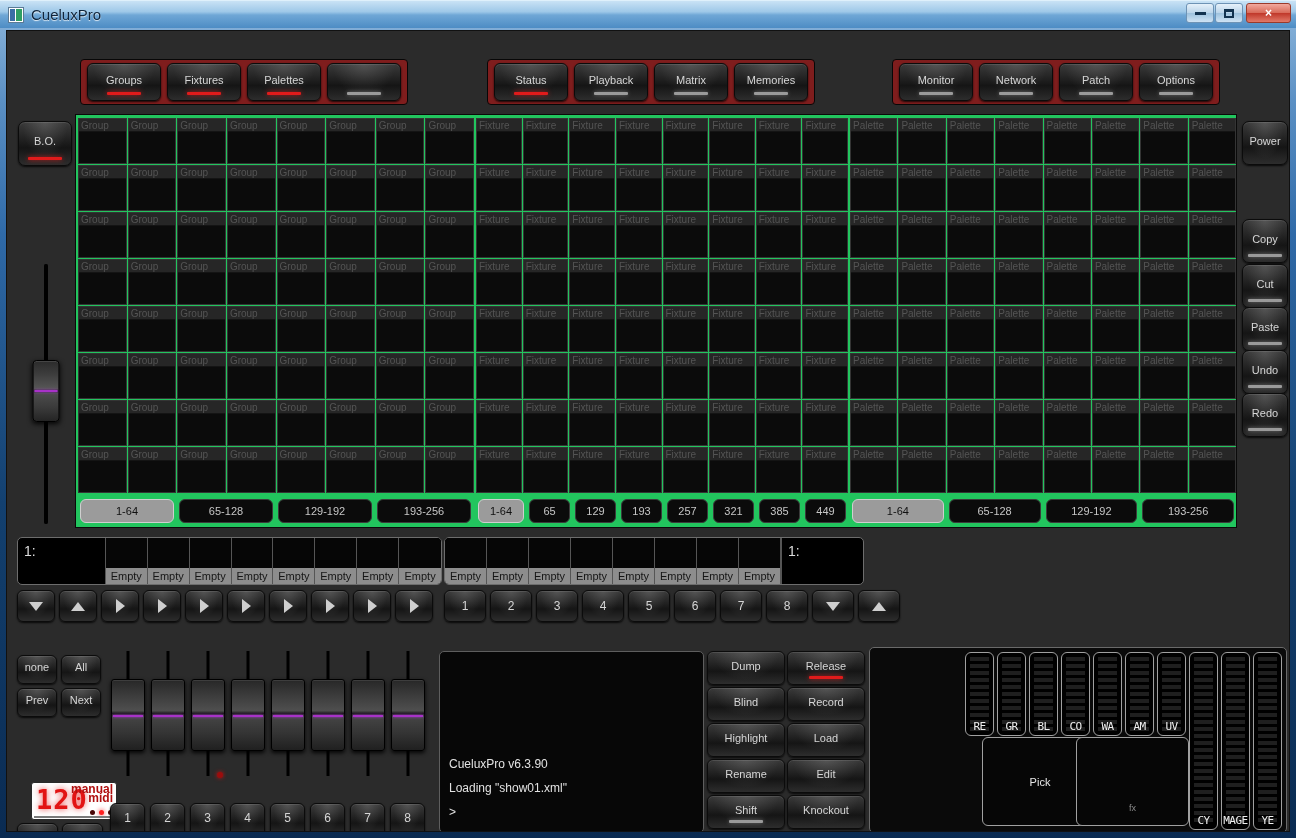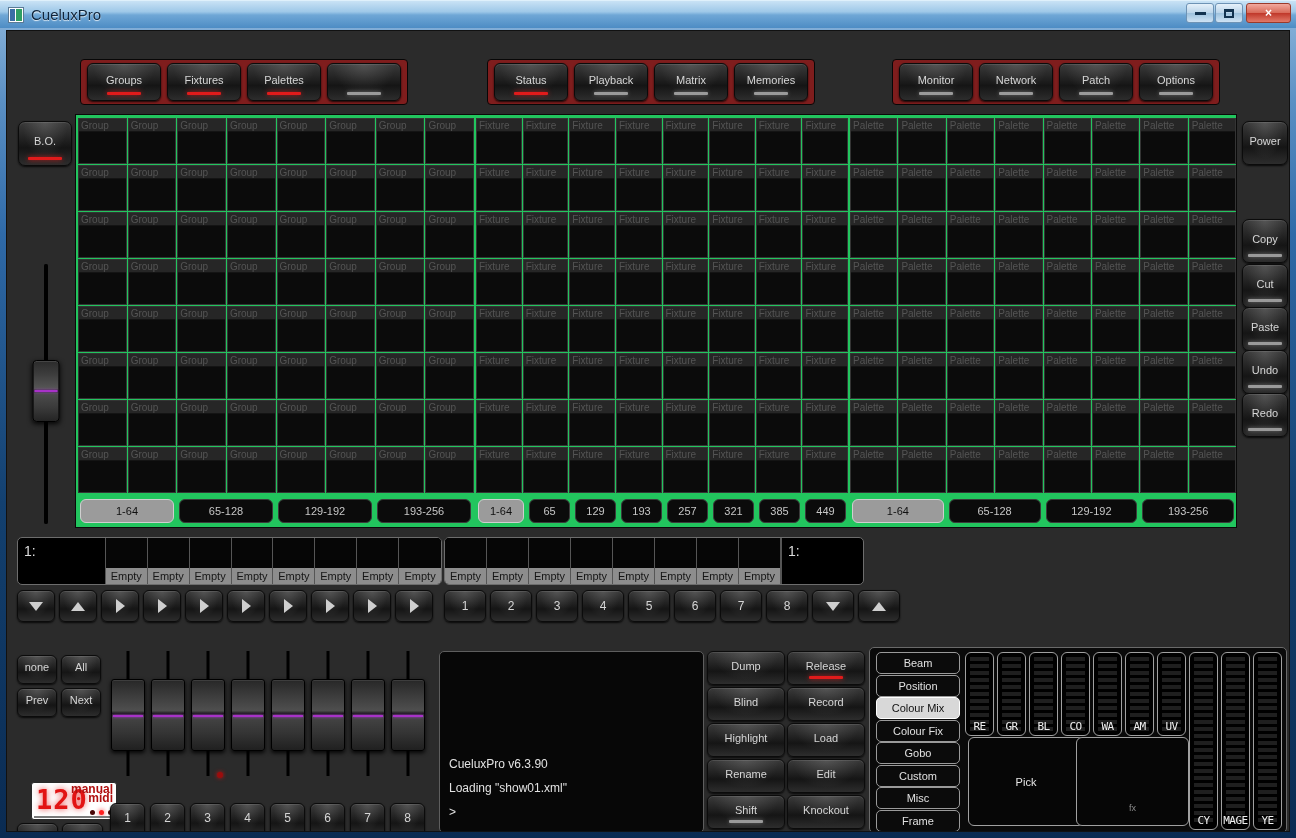--- a/index.html
+++ b/index.html
@@ -282,21 +282,21 @@
     text-align:center; font-family:"DejaVu Sans Mono", monospace;
     font-size:11px; color:#f0f0f0; letter-spacing:-0.5px;
   }
   .aftall{ height:178px; }
   .afshort{ height:84px; }
   .wide-btn{
     position:absolute; border:1px solid #a0a0a0; border-radius:6px; background:#060606;
     color:#e6e6e6; display:flex; align-items:center; justify-content:center; font-size:11px;
     user-select:none; cursor:default;
   }
-  #pickbtn{ left:98px; top:89px; width:116px; height:89px; }
+  #pickbtn{ left:112px; top:89px; width:116px; height:89px; }
   #fxbtn{ left:206px; top:89px; width:113px; height:89px; font-size:9px; align-items:flex-end; padding-bottom:12px; color:#8a8a8a;}
 </style>
 </head>
 <body>
 
 <div id="window">
 
   <div id="titlebar">
     <span class="tb-icon"></span>
     <span class="tb-title">CueluxPro</span>
@@ -1240,30 +1240,20 @@
           <div class="btn">
             <span class="lbl">Shift</span>
             <span class="led"></span>
           </div>
           <div class="btn">
             <span class="lbl">Knockout</span>
           </div>
         </div>
 
       <div id="attrpanel">
-        <div id="attrbtns">
-            <div class="abtn">Beam</div>
-            <div class="abtn">Position</div>
-            <div class="abtn on">Colour Mix</div>
-            <div class="abtn">Colour Fix</div>
-            <div class="abtn">Gobo</div>
-            <div class="abtn">Custom</div>
-            <div class="abtn">Misc</div>
-            <div class="abtn">Frame</div>
-          </div>
         <div id="attrfaders">
             <div class="afader afshort" style="left: 0px;">
               <span class="segs"></span>
               <span class="dlbl">RE</span>
             </div>
             <div class="afader afshort" style="left: 32px;">
               <span class="segs"></span>
               <span class="dlbl">GR</span>
             </div>
             <div class="afader afshort" style="left: 64px;">

